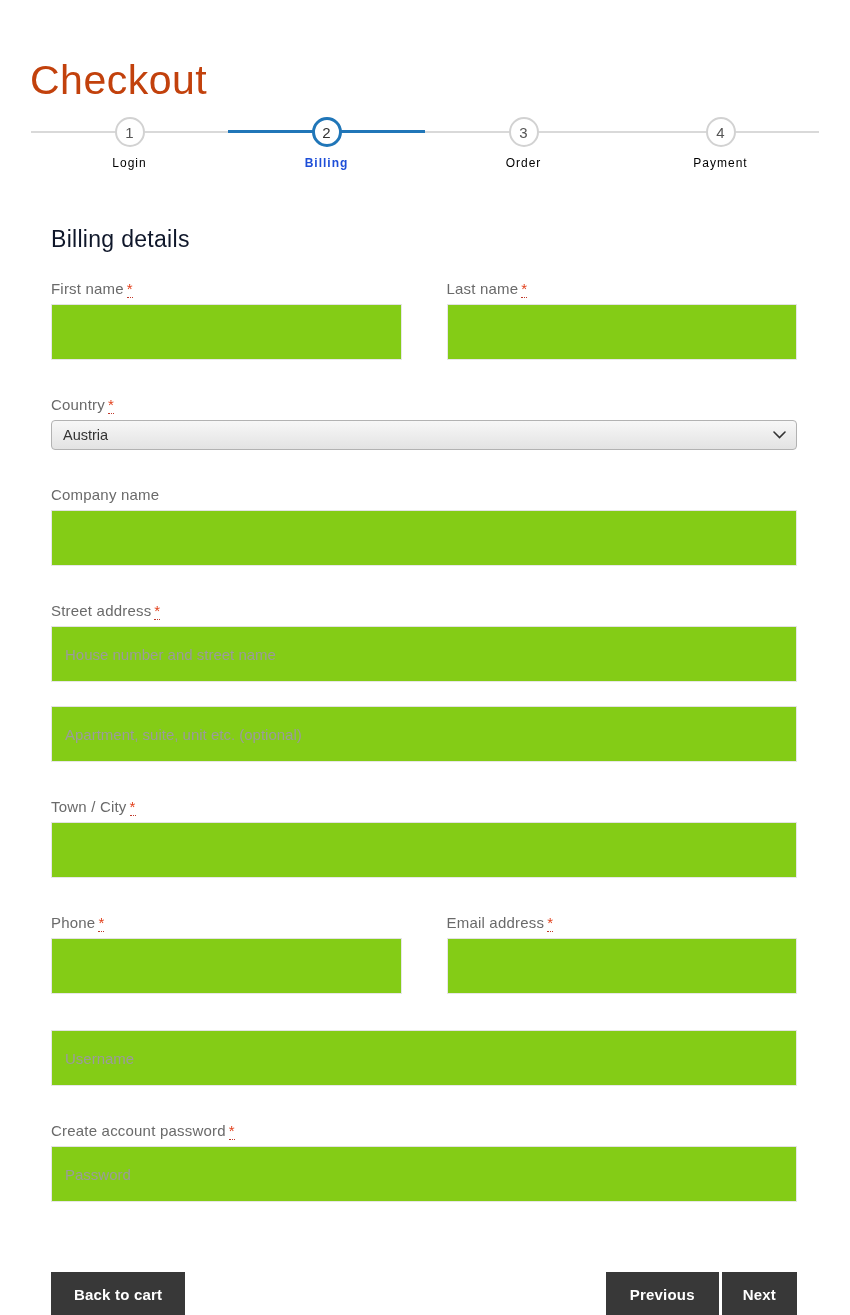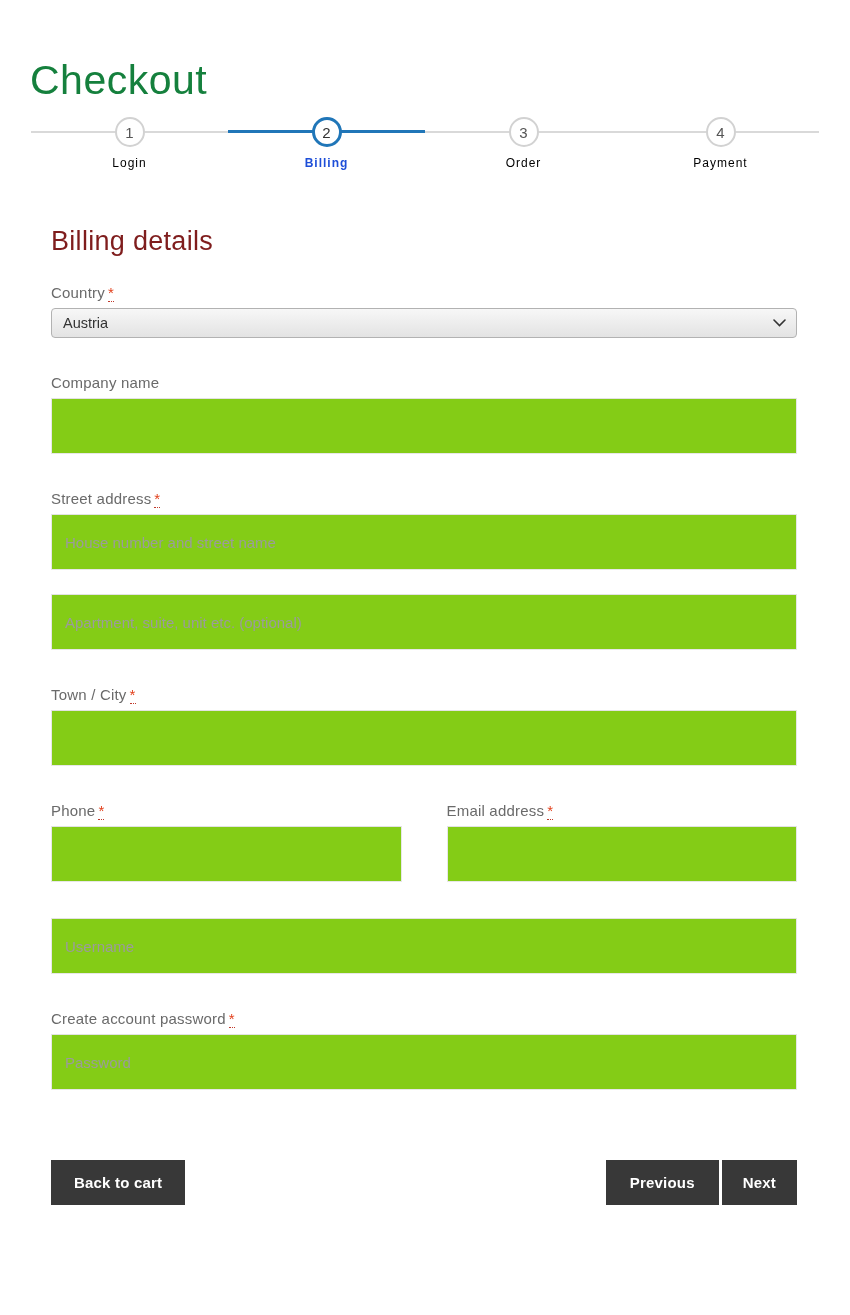--- a/index.html
+++ b/index.html
@@ -9,21 +9,21 @@
     font-family: "Liberation Sans", "DejaVu Sans", sans-serif;
     color: #43454b;
     overflow: hidden;
   }
 
   
   .page-title {
     margin: 57px 30px 0 30px;
     font-size: 41px;
     font-weight: 300;
-    color: #15803d;
+    color: #c2410c;
     letter-spacing: 0.5px;
     line-height: 1.15;
   }
 
   
   .wizard {
     display: flex;
     margin: 13px 31px 0 31px;
   }
   .step {
@@ -68,23 +68,23 @@
   }
   .step.active .step-label {
     color: #1d4ed8;
     font-weight: bold;
   }
 
   
   .form-section { padding: 0 53px 0 51px; }
   .section-heading {
     margin-top: 56px;
-    font-size: 27px;
+    font-size: 23px;
     font-weight: 300;
-    color: #7f1d1d;
+    color: #0f172a;
     letter-spacing: 0.3px;
   }
   .form-rows { margin-top: 27px; }
   .form-row { margin-bottom: 36px; }
   .two-col { display: flex; gap: 45px; }
   .two-col .field { flex: 1; }
 
   .field-label {
     display: block;
     font-size: 15px;
@@ -191,20 +191,30 @@
     <div class="step-circle">4</div>
     <div class="step-label">Payment</div>
   </div>
 </div>
 
 <div class="form-section">
   <h2 class="section-heading">Billing details</h2>
 
   <div class="form-rows">
 
+    <div class="form-row two-col">
+      <div class="field">
+        <label class="field-label"><span>First name</span><abbr class="req">*</abbr></label>
+        <input type="text" class="text-input" value="" style="">
+      </div>
+      <div class="field">
+        <label class="field-label"><span>Last name</span><abbr class="req">*</abbr></label>
+        <input type="text" class="text-input" value="" style="">
+      </div>
+    </div>
 
     <div class="form-row">
       <label class="field-label"><span>Country</span><abbr class="req">*</abbr></label>
       <div class="select-wrap">
         <select class="country-select">
           <option>Austria</option>
         </select>
         <span class="select-chevron">
           <svg width="13" height="8" viewBox="0 0 13 8">
               <path d="M1 1l5.5 5.5L12 1" stroke="#333333" stroke-width="1.6" fill="none" stroke-linecap="round"></path>

